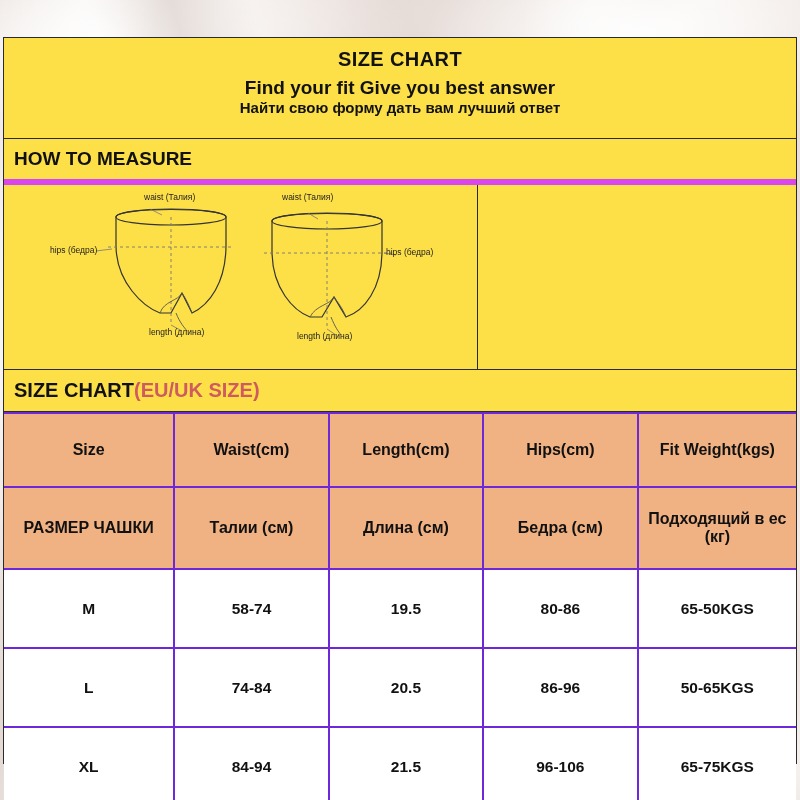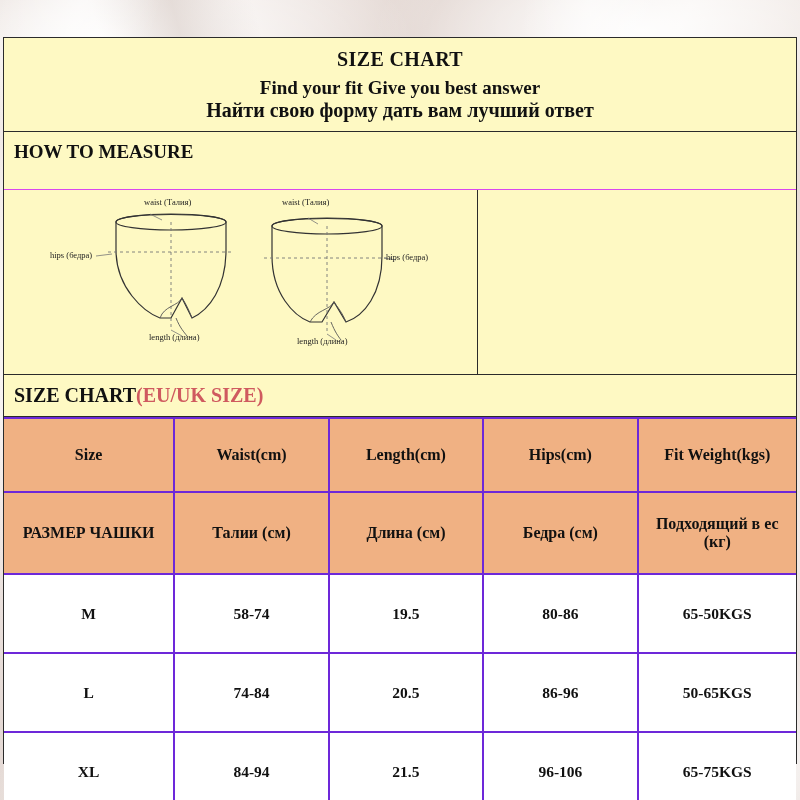--- a/index.html
+++ b/index.html
@@ -34,24 +34,23 @@
       linear-gradient(75deg, rgba(200,185,178,0) 30%, rgba(205,190,183,0.45) 38%, rgba(200,185,178,0) 46%),
       linear-gradient(95deg, rgba(255,255,255,0) 60%, rgba(255,255,255,0.5) 68%, rgba(255,255,255,0) 76%);
   }
 
   .card {
     position: absolute;
     left: 3px;
     top: 37px;
     width: 794px;
     height: 727px;
-    background: #fef9c3;
+    background: #fde047;
     border: 1px solid #2b2b2b;
     box-sizing: border-box;
-    font-family: Liberation Serif, serif;
   }
 
   
   .header {
     text-align: center;
     padding: 10px 0 6px 0;
     border-bottom: 1px solid #2b2b2b;
   }
   .h-title {
     font-size: 20px;
@@ -59,33 +58,33 @@
     color: #111;
     letter-spacing: 0.4px;
     margin-bottom: 6px;
   }
   .h-sub1 {
     font-size: 19px;
     font-weight: bold;
     color: #111;
   }
   .h-sub2 {
-    font-size: 20px;
-    font-weight: bold;
-    color: #111;
-    margin-bottom: 3px;
+    font-size: 15px;
+    font-weight: bold;
+    color: #111;
+    margin-bottom: 16px;
   }
 
   
   .howto-title {
     font-size: 19px;
     font-weight: bold;
     color: #111;
-    padding: 9px 0 26px 10px;
-    border-bottom: 1px solid #d946ef;
+    padding: 9px 0 9px 10px;
+    border-bottom: 6px solid #d946ef;
   }
   .measure-row {
     display: flex;
     border-bottom: 1px solid #2b2b2b;
     height: 185px;
     box-sizing: border-box;
   }
   .diagram-cell {
     width: 474px;
     box-sizing: border-box;

